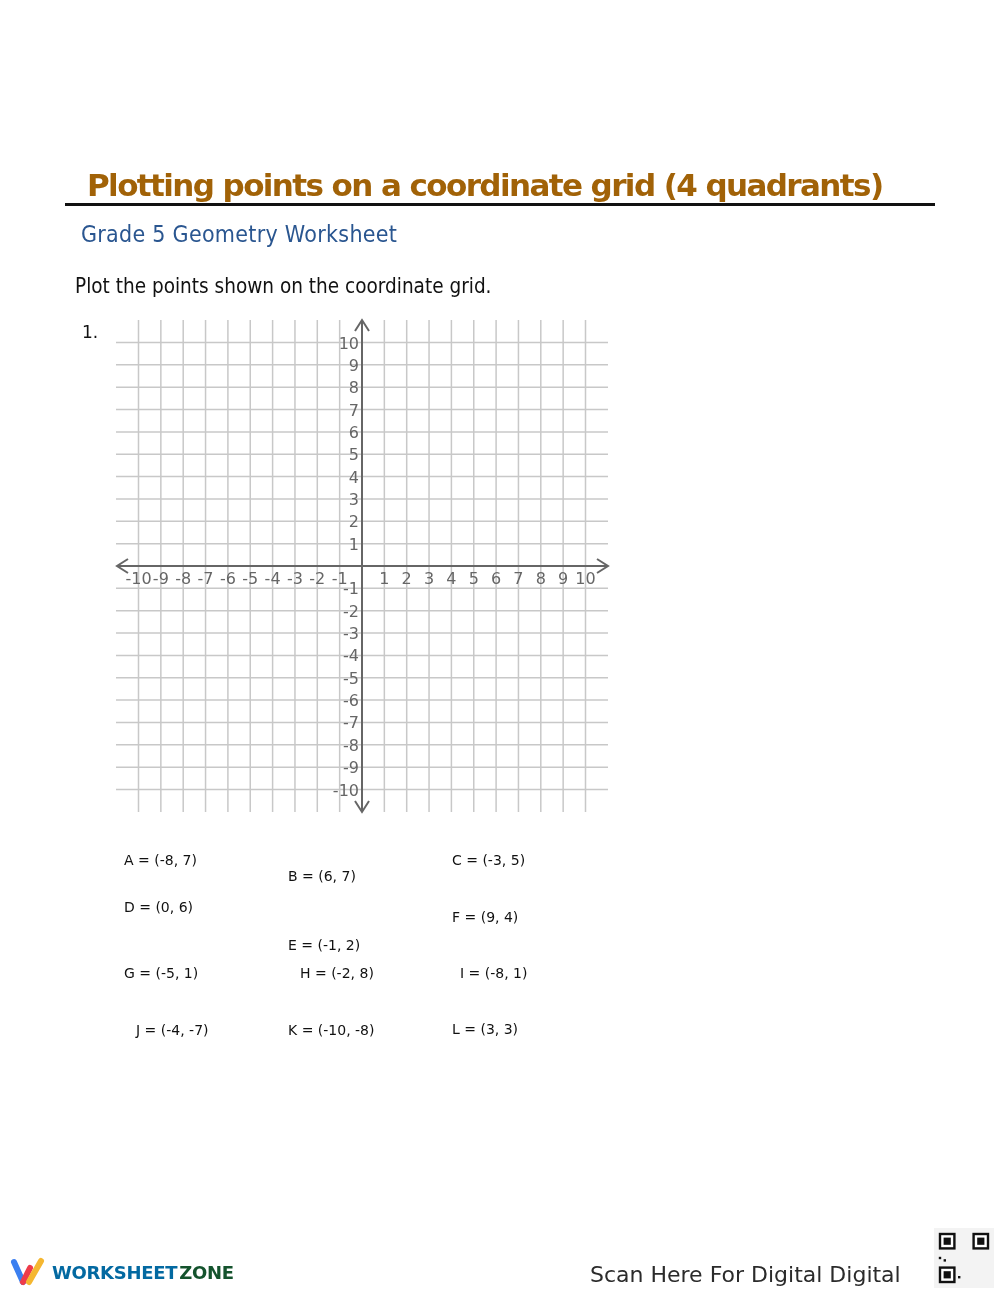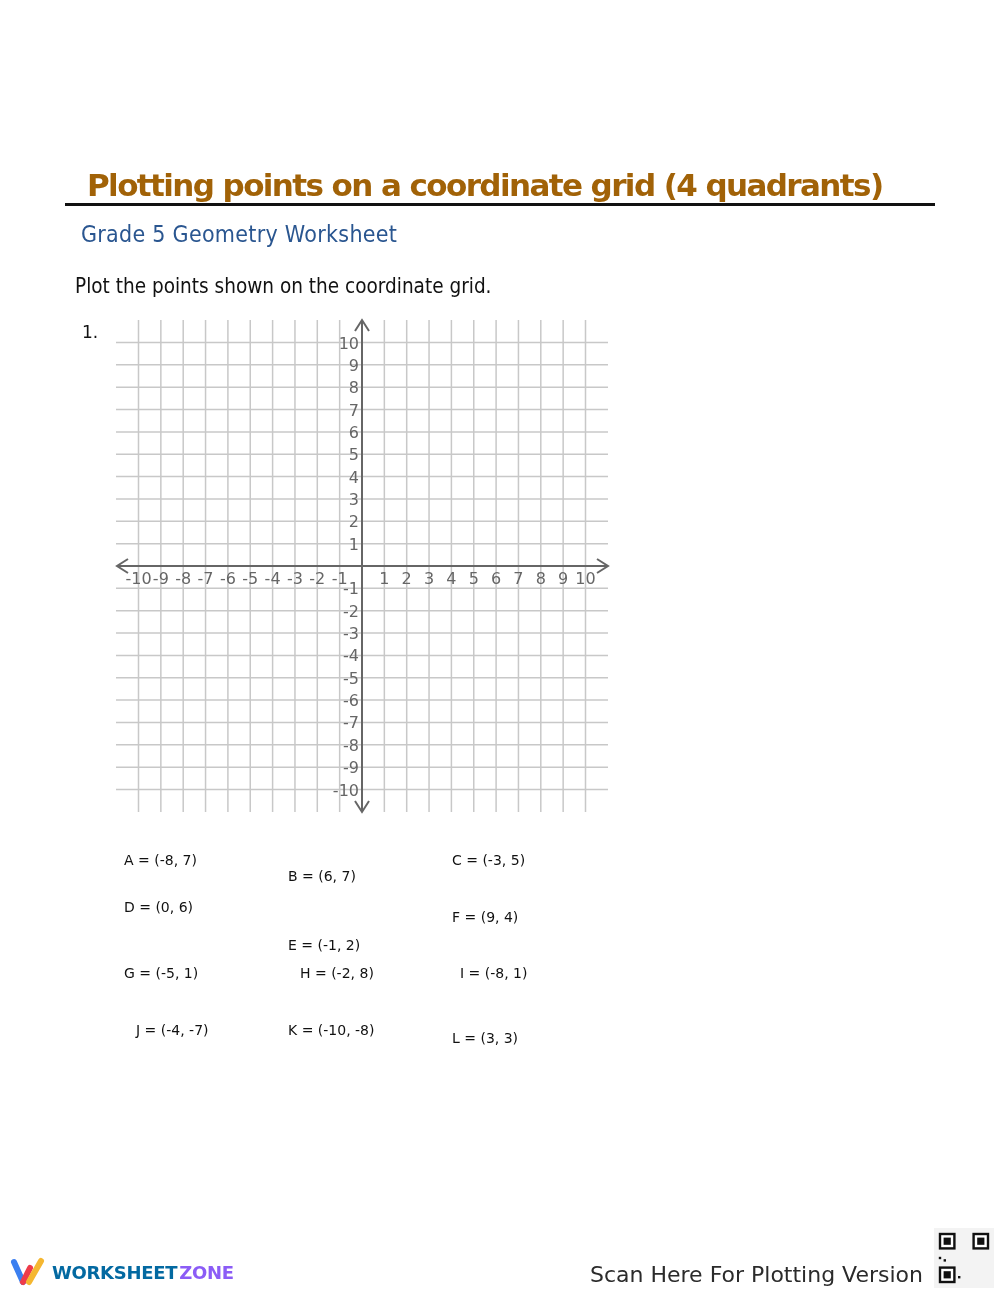--- a/index.html
+++ b/index.html
@@ -15,21 +15,21 @@
   .instructions { position: absolute; left: 75px; top: 272px; font-size: 21px; color: #111;
                   transform: scaleX(0.88); transform-origin: left; white-space: nowrap; line-height: 28px; }
   .qnum { position: absolute; left: 82px; top: 322px; font-size: 17px; color: #111; }
   .grid-svg { position: absolute; left: 0; top: 0; }
   .pairs { position: absolute; left: 124px; top: 846px; }
   .pair { position: absolute; font-size: 14px; color: #111; white-space: nowrap; line-height: 28px; }
   .footer-logo { position: absolute; left: 10px; top: 1257px; display: flex; align-items: center; }
   .logo-text { font-family: "DejaVu Sans", sans-serif; font-weight: bold; font-size: 18px;
                letter-spacing: -0.3px; margin-left: 6px; }
   .logo-w { color: #0369a1; }
-  .logo-z { color: #8b5cf6; margin-left: 2px; }
+  .logo-z { color: #14532d; margin-left: 2px; }
   .scan-text { position: absolute; left: 590px; top: 1261px; font-size: 22px; color: #2b2b2b;
                font-family: "DejaVu Sans", sans-serif; white-space: nowrap; line-height: 28px; }
   .qr { position: absolute; left: 934px; top: 1228px; width: 60px; height: 60px; background: #f3f3f3; }
 </style>
 </head>
 <body>
 
 <div class="title">Plotting points on a coordinate grid (4 quadrants)</div>
 <div class="rule"></div>
 <div class="subtitle">Grade 5 Geometry Worksheet</div>
@@ -130,35 +130,35 @@
     <div class="pair" style="left: 164px; top: 0px; margin-top: 16px;">B = (6, 7)</div>
     <div class="pair" style="left: 328px; top: 0px;">C = (-3, 5)</div>
     <div class="pair" style="left: 0px; top: 47px;">D = (0, 6)</div>
     <div class="pair" style="left: 164px; top: 56.5px; margin-top: 28px;">E = (-1, 2)</div>
     <div class="pair" style="left: 328px; top: 56.5px;">F =  (9, 4)</div>
     <div class="pair" style="left: 0px; top: 113px;">G = (-5, 1)</div>
     <div class="pair" style="left: 176px; top: 113px;">H = (-2, 8)</div>
     <div class="pair" style="left: 336px; top: 113px;">I =   (-8, 1)</div>
     <div class="pair" style="left: 12px; top: 169.5px;">J  =  (-4, -7)</div>
     <div class="pair" style="left: 164px; top: 169.5px;">K = (-10, -8)</div>
-    <div class="pair" style="left: 328px; top: 178px;">L =  (3, 3)</div>
+    <div class="pair" style="left: 328px; top: 169px;">L =  (3, 3)</div>
   </div>
 
 <div class="footer-logo">
   <svg width="36" height="30" viewBox="0 0 36 30">
     <line x1="4" y1="5" x2="13" y2="25" stroke="#3b7ff0" stroke-width="6" stroke-linecap="round"></line>
     <line x1="13" y1="25" x2="20" y2="11" stroke="#ee3b4a" stroke-width="6" stroke-linecap="round"></line>
     <line x1="19" y1="25" x2="31" y2="4" stroke="#f5b731" stroke-width="6" stroke-linecap="round"></line>
   </svg>
   <span class="logo-text">
     <span class="logo-w">WORKSHEET</span><span class="logo-z">ZONE</span>
   </span>
 </div>
 
-<div class="scan-text">Scan Here For Plotting Version</div>
+<div class="scan-text">Scan Here For Digital Digital</div>
 <svg class="qr" viewBox="0 0 25 25" id="qr">
     <rect x="2" y="2" width="7" height="7" fill="#111"></rect>
     <rect x="3" y="3" width="5" height="5" fill="#fff"></rect>
     <rect x="4" y="4" width="3" height="3" fill="#111"></rect>
     <rect x="16" y="2" width="7" height="7" fill="#111"></rect>
     <rect x="17" y="3" width="5" height="5" fill="#fff"></rect>
     <rect x="18" y="4" width="3" height="3" fill="#111"></rect>
     <rect x="2" y="16" width="7" height="7" fill="#111"></rect>
     <rect x="3" y="17" width="5" height="5" fill="#fff"></rect>
     <rect x="4" y="18" width="3" height="3" fill="#111"></rect>

